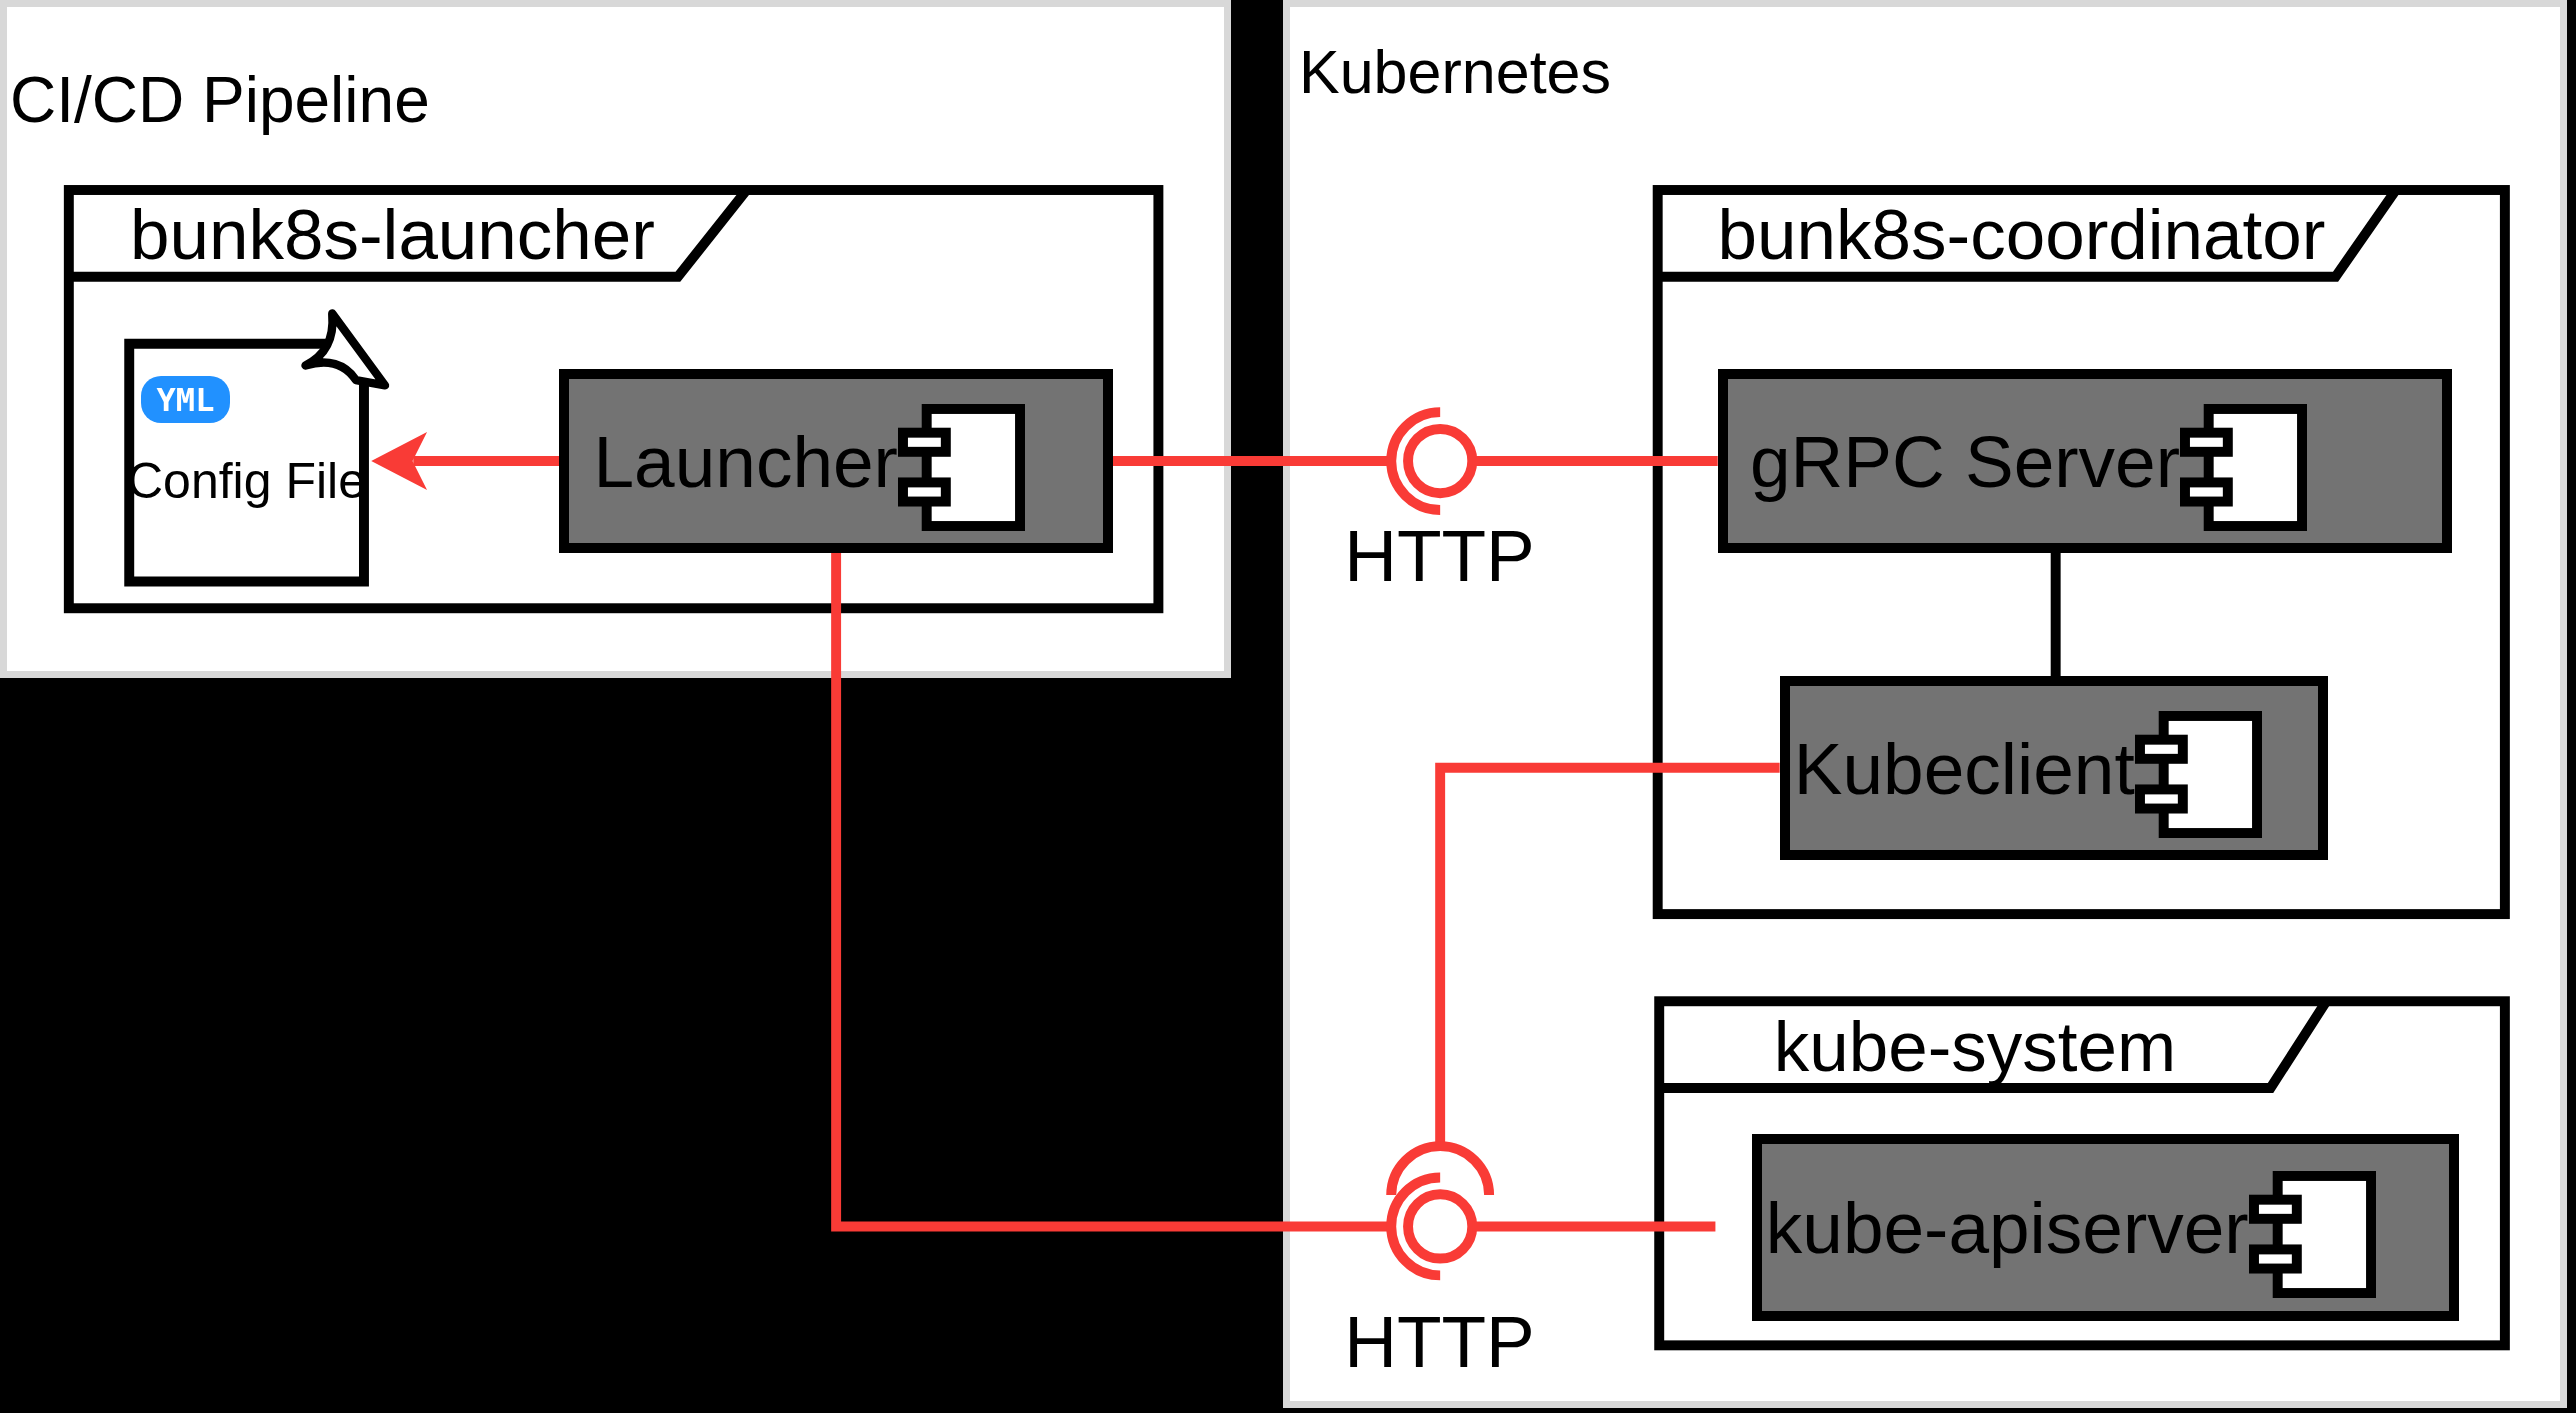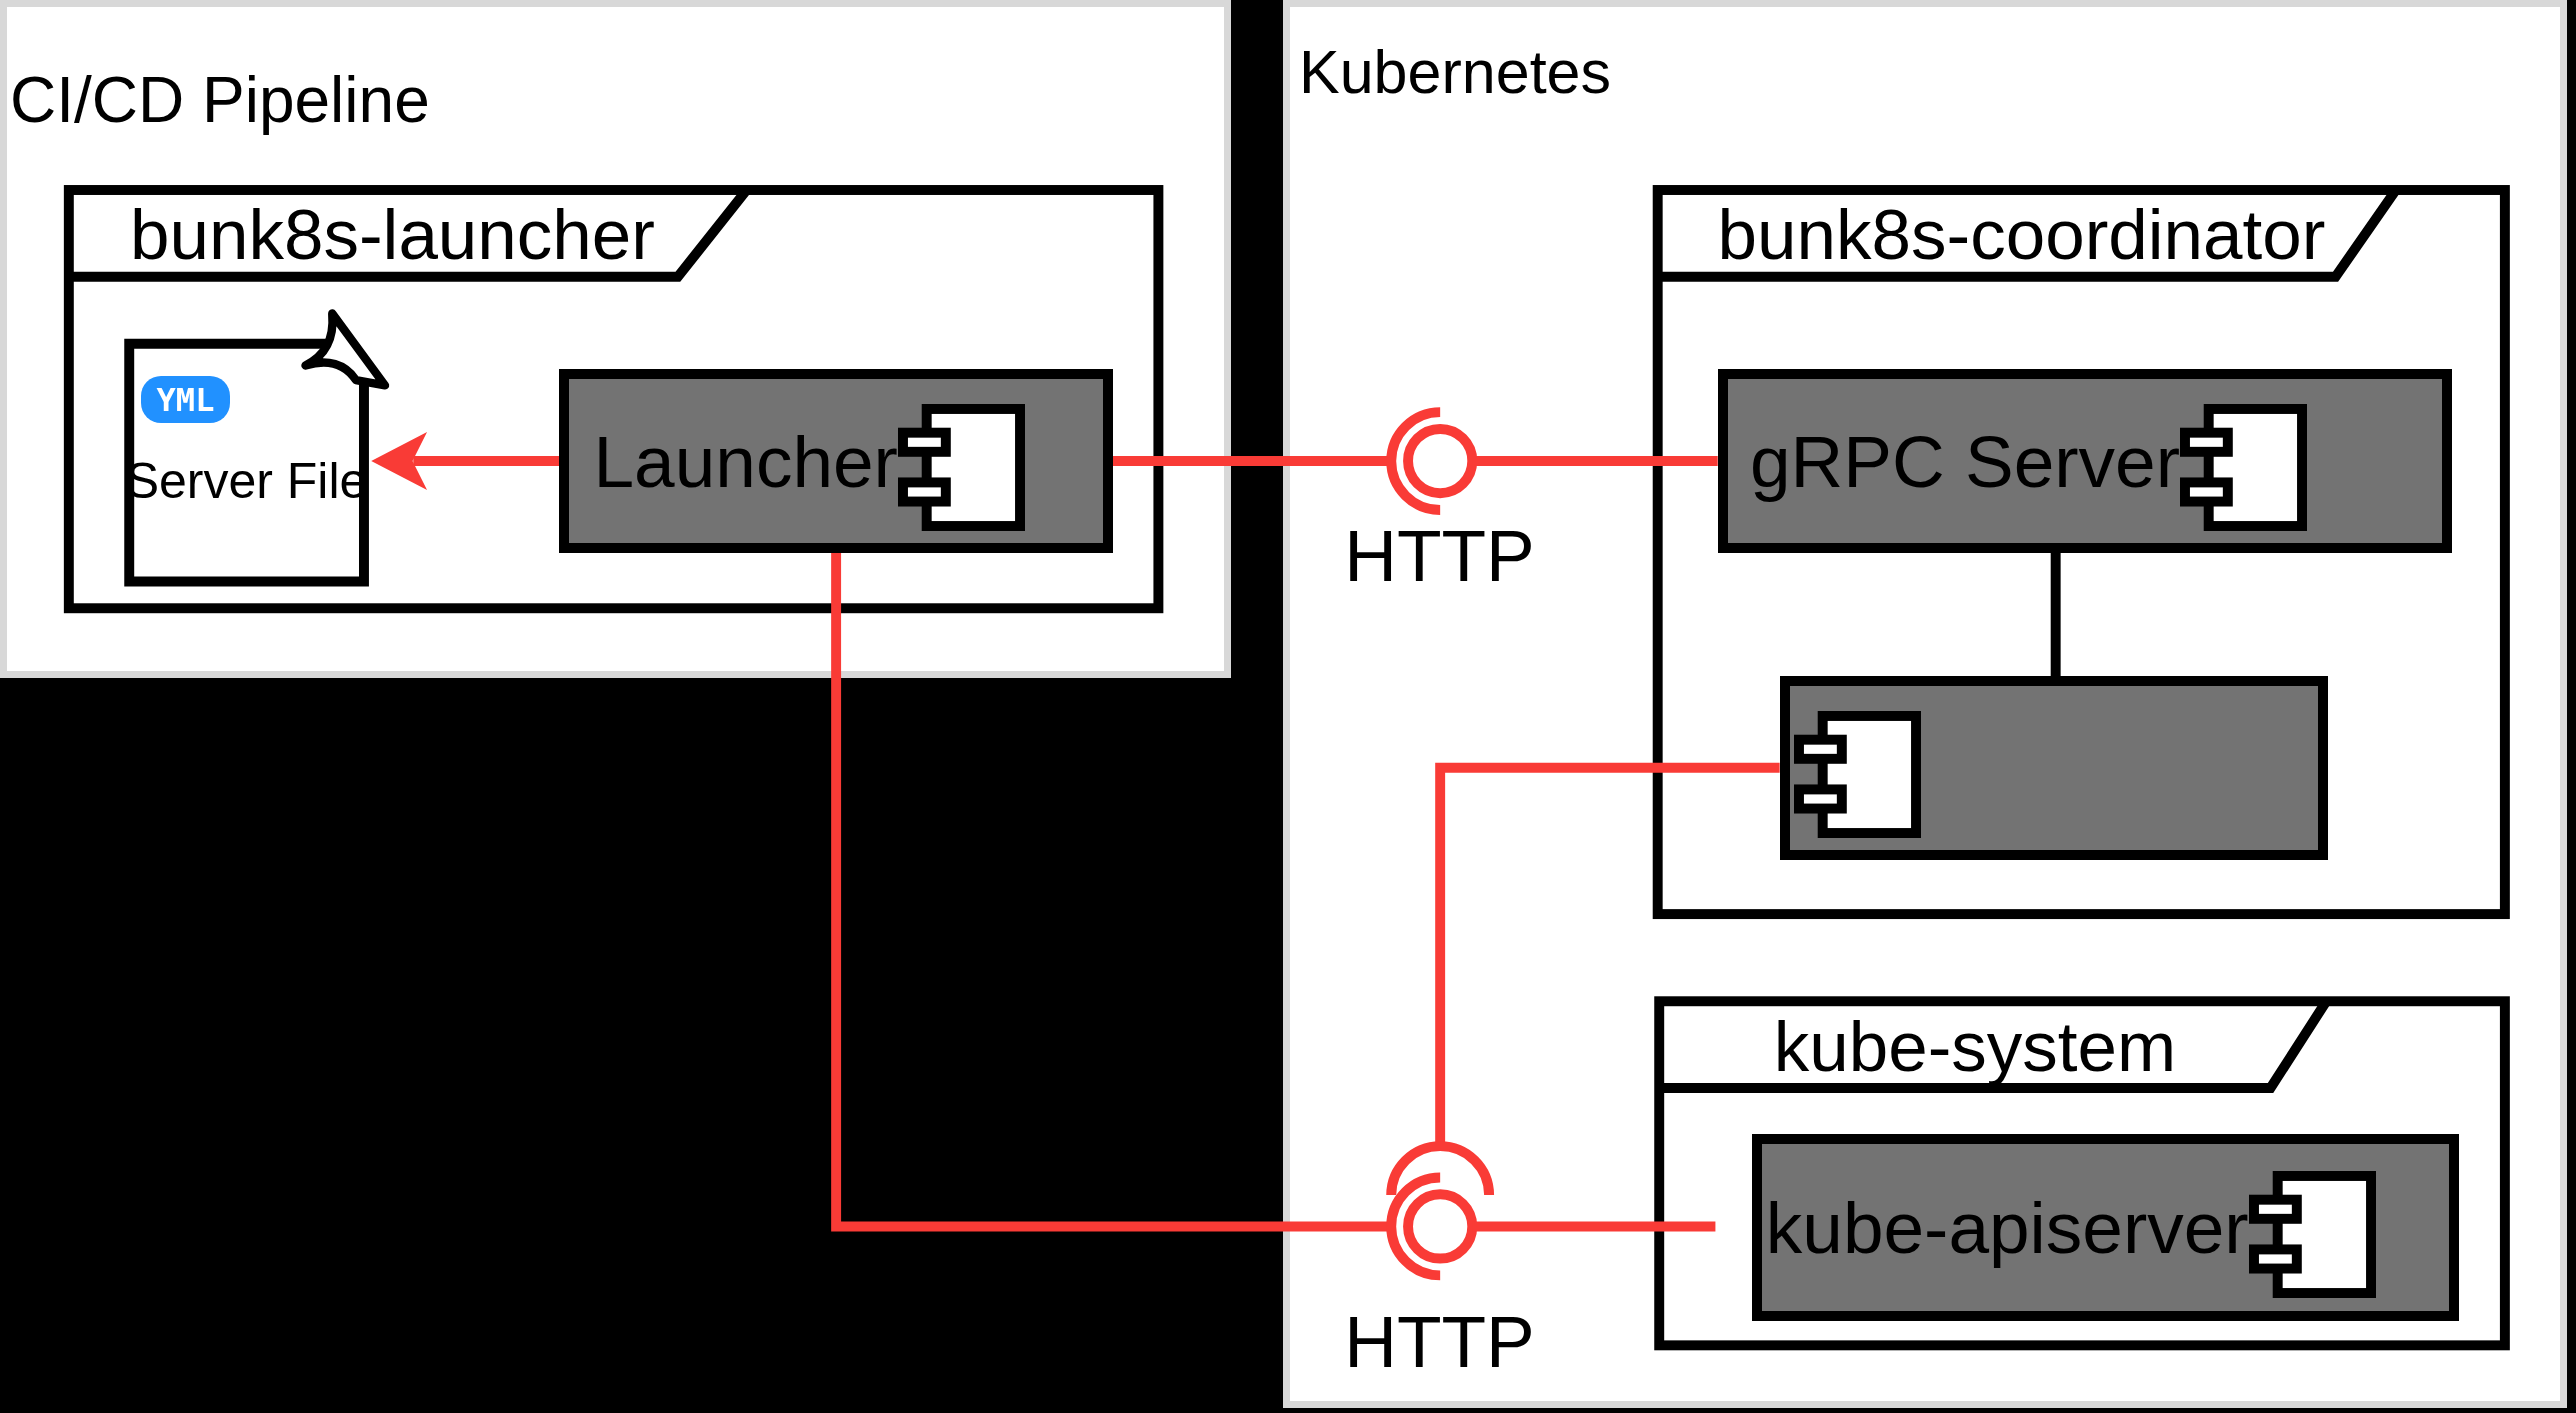--- a/index.html
+++ b/index.html
@@ -80,41 +80,42 @@
   </svg>
 
   <div class="panel-title" style="left:10px;top:38px;margin-top:28px;">CI/CD Pipeline</div>
   <div class="panel-title" style="left:1299px;top:40px;font-size:61px;">Kubernetes</div>
 
   <div class="pkg-label" style="left:63px;top:191px;width:659px;">bunk8s-launcher</div>
   <div class="pkg-label" style="left:1653px;top:191px;width:737px;">bunk8s-coordinator</div>
   <div class="pkg-label" style="left:1640px;top:1003px;width:670px;">kube-system</div>
 
   <div class="yml-badge" style="left:141px;top:376px;width:89px;height:47px;background:#2191ff;">YML</div>
-  <div class="doc-text" style="left:124px;top:450px;width:245px;">Server File</div>
+  <div class="doc-text" style="left:124px;top:450px;width:245px;">Config File</div>
 
   <div class="comp" style="left:559px;top:369px;width:554px;height:184px;padding:0 33px 0 24.5px;">
     <span class="comp-label">Launcher</span>
     <svg class="comp-icon" width="127" height="127" viewBox="0 0 166 166">
       <rect x="37.5" y="6.5" width="122" height="153" fill="#fff" stroke="#000" stroke-width="13"></rect>
       <rect x="6.5" y="37.5" width="56" height="25" fill="#fff" stroke="#000" stroke-width="13"></rect>
       <rect x="6.5" y="102.5" width="56" height="25" fill="#fff" stroke="#000" stroke-width="13"></rect>
     </svg>
   </div>
 
   <div class="comp" style="left:1718px;top:369px;width:734px;height:184px;padding:0 33px 0 22px;">
     <span class="comp-label">gRPC Server</span>
     <svg class="comp-icon" width="127" height="127" viewBox="0 0 166 166">
       <rect x="37.5" y="6.5" width="122" height="153" fill="#fff" stroke="#000" stroke-width="13"></rect>
       <rect x="6.5" y="37.5" width="56" height="25" fill="#fff" stroke="#000" stroke-width="13"></rect>
       <rect x="6.5" y="102.5" width="56" height="25" fill="#fff" stroke="#000" stroke-width="13"></rect>
     </svg>
   </div>
 
   <div class="comp" style="left:1780px;top:676px;width:548px;height:184px;padding:0 31px 0 3.8px;">
+    <span class="comp-label">Kubeclient</span>
     <svg class="comp-icon" width="127" height="127" viewBox="0 0 166 166">
       <rect x="37.5" y="6.5" width="122" height="153" fill="#fff" stroke="#000" stroke-width="13"></rect>
       <rect x="6.5" y="37.5" width="56" height="25" fill="#fff" stroke="#000" stroke-width="13"></rect>
       <rect x="6.5" y="102.5" width="56" height="25" fill="#fff" stroke="#000" stroke-width="13"></rect>
     </svg>
   </div>
 
   <div class="comp" style="left:1716px;top:1134px;width:707px;height:187px;padding:0 31px 0 3.8px;margin-left:36px;">
     <span class="comp-label">kube-apiserver</span>
     <svg class="comp-icon" width="127" height="127" viewBox="0 0 166 166">

